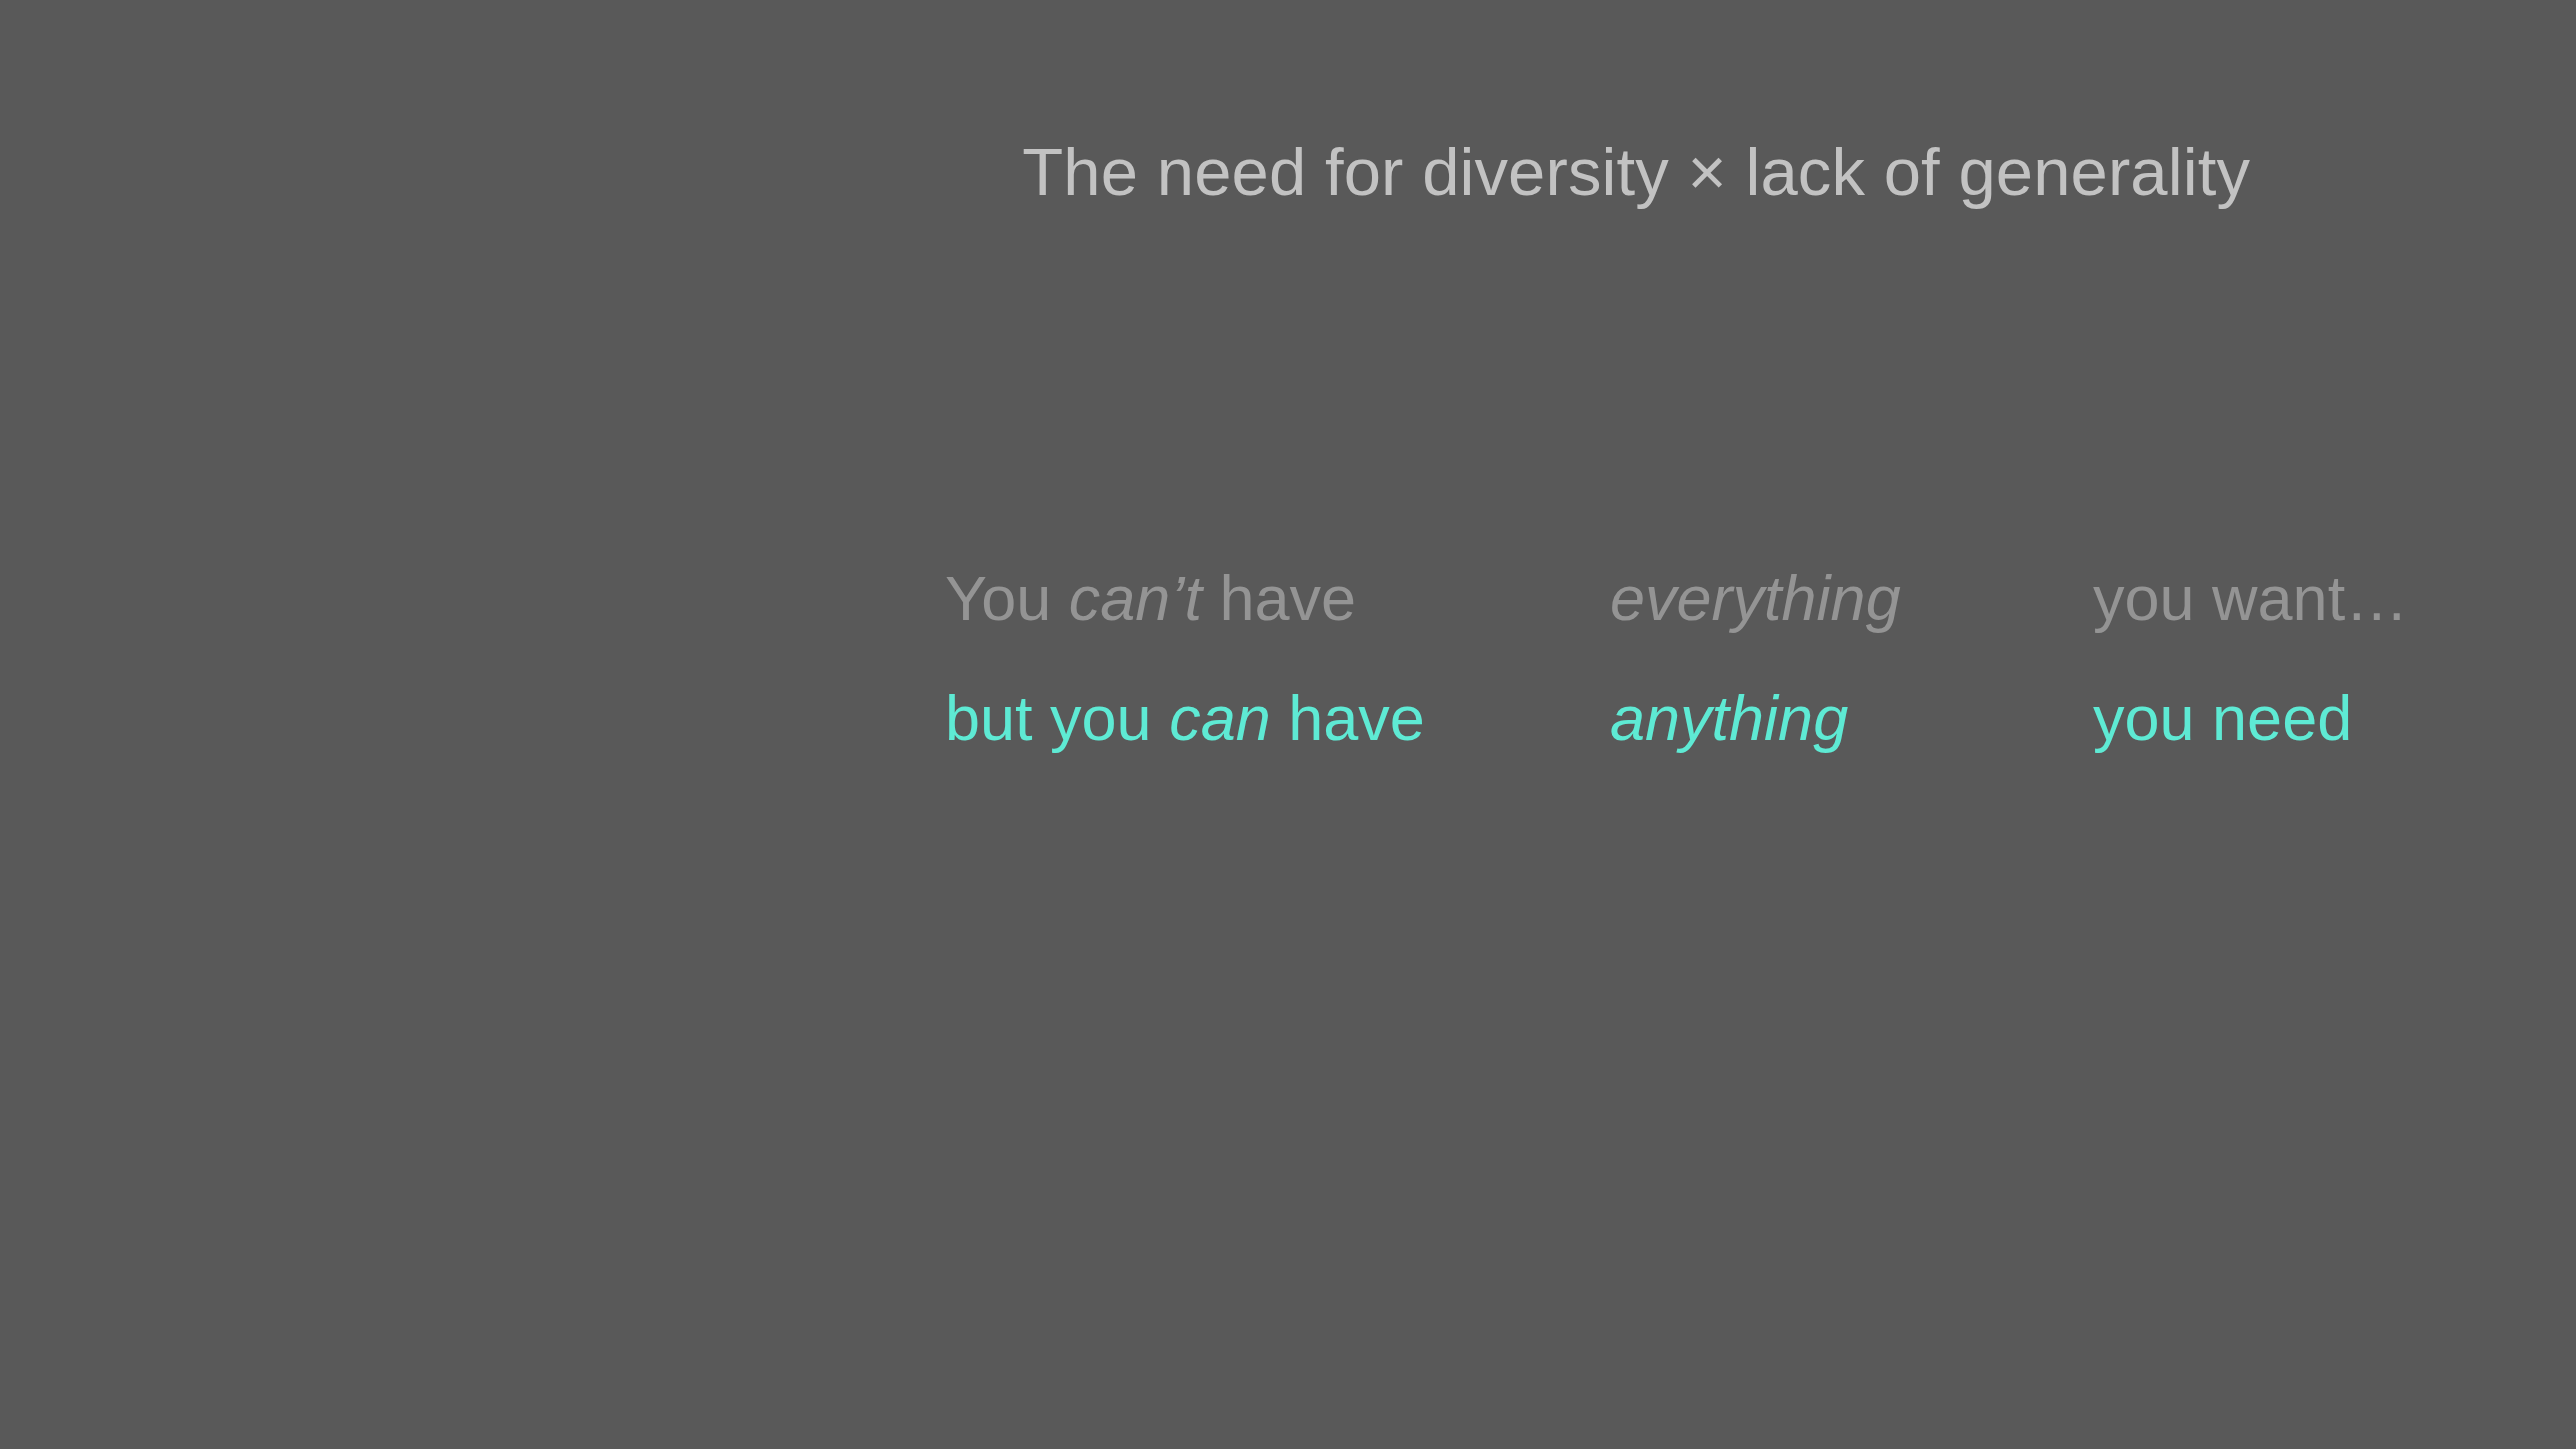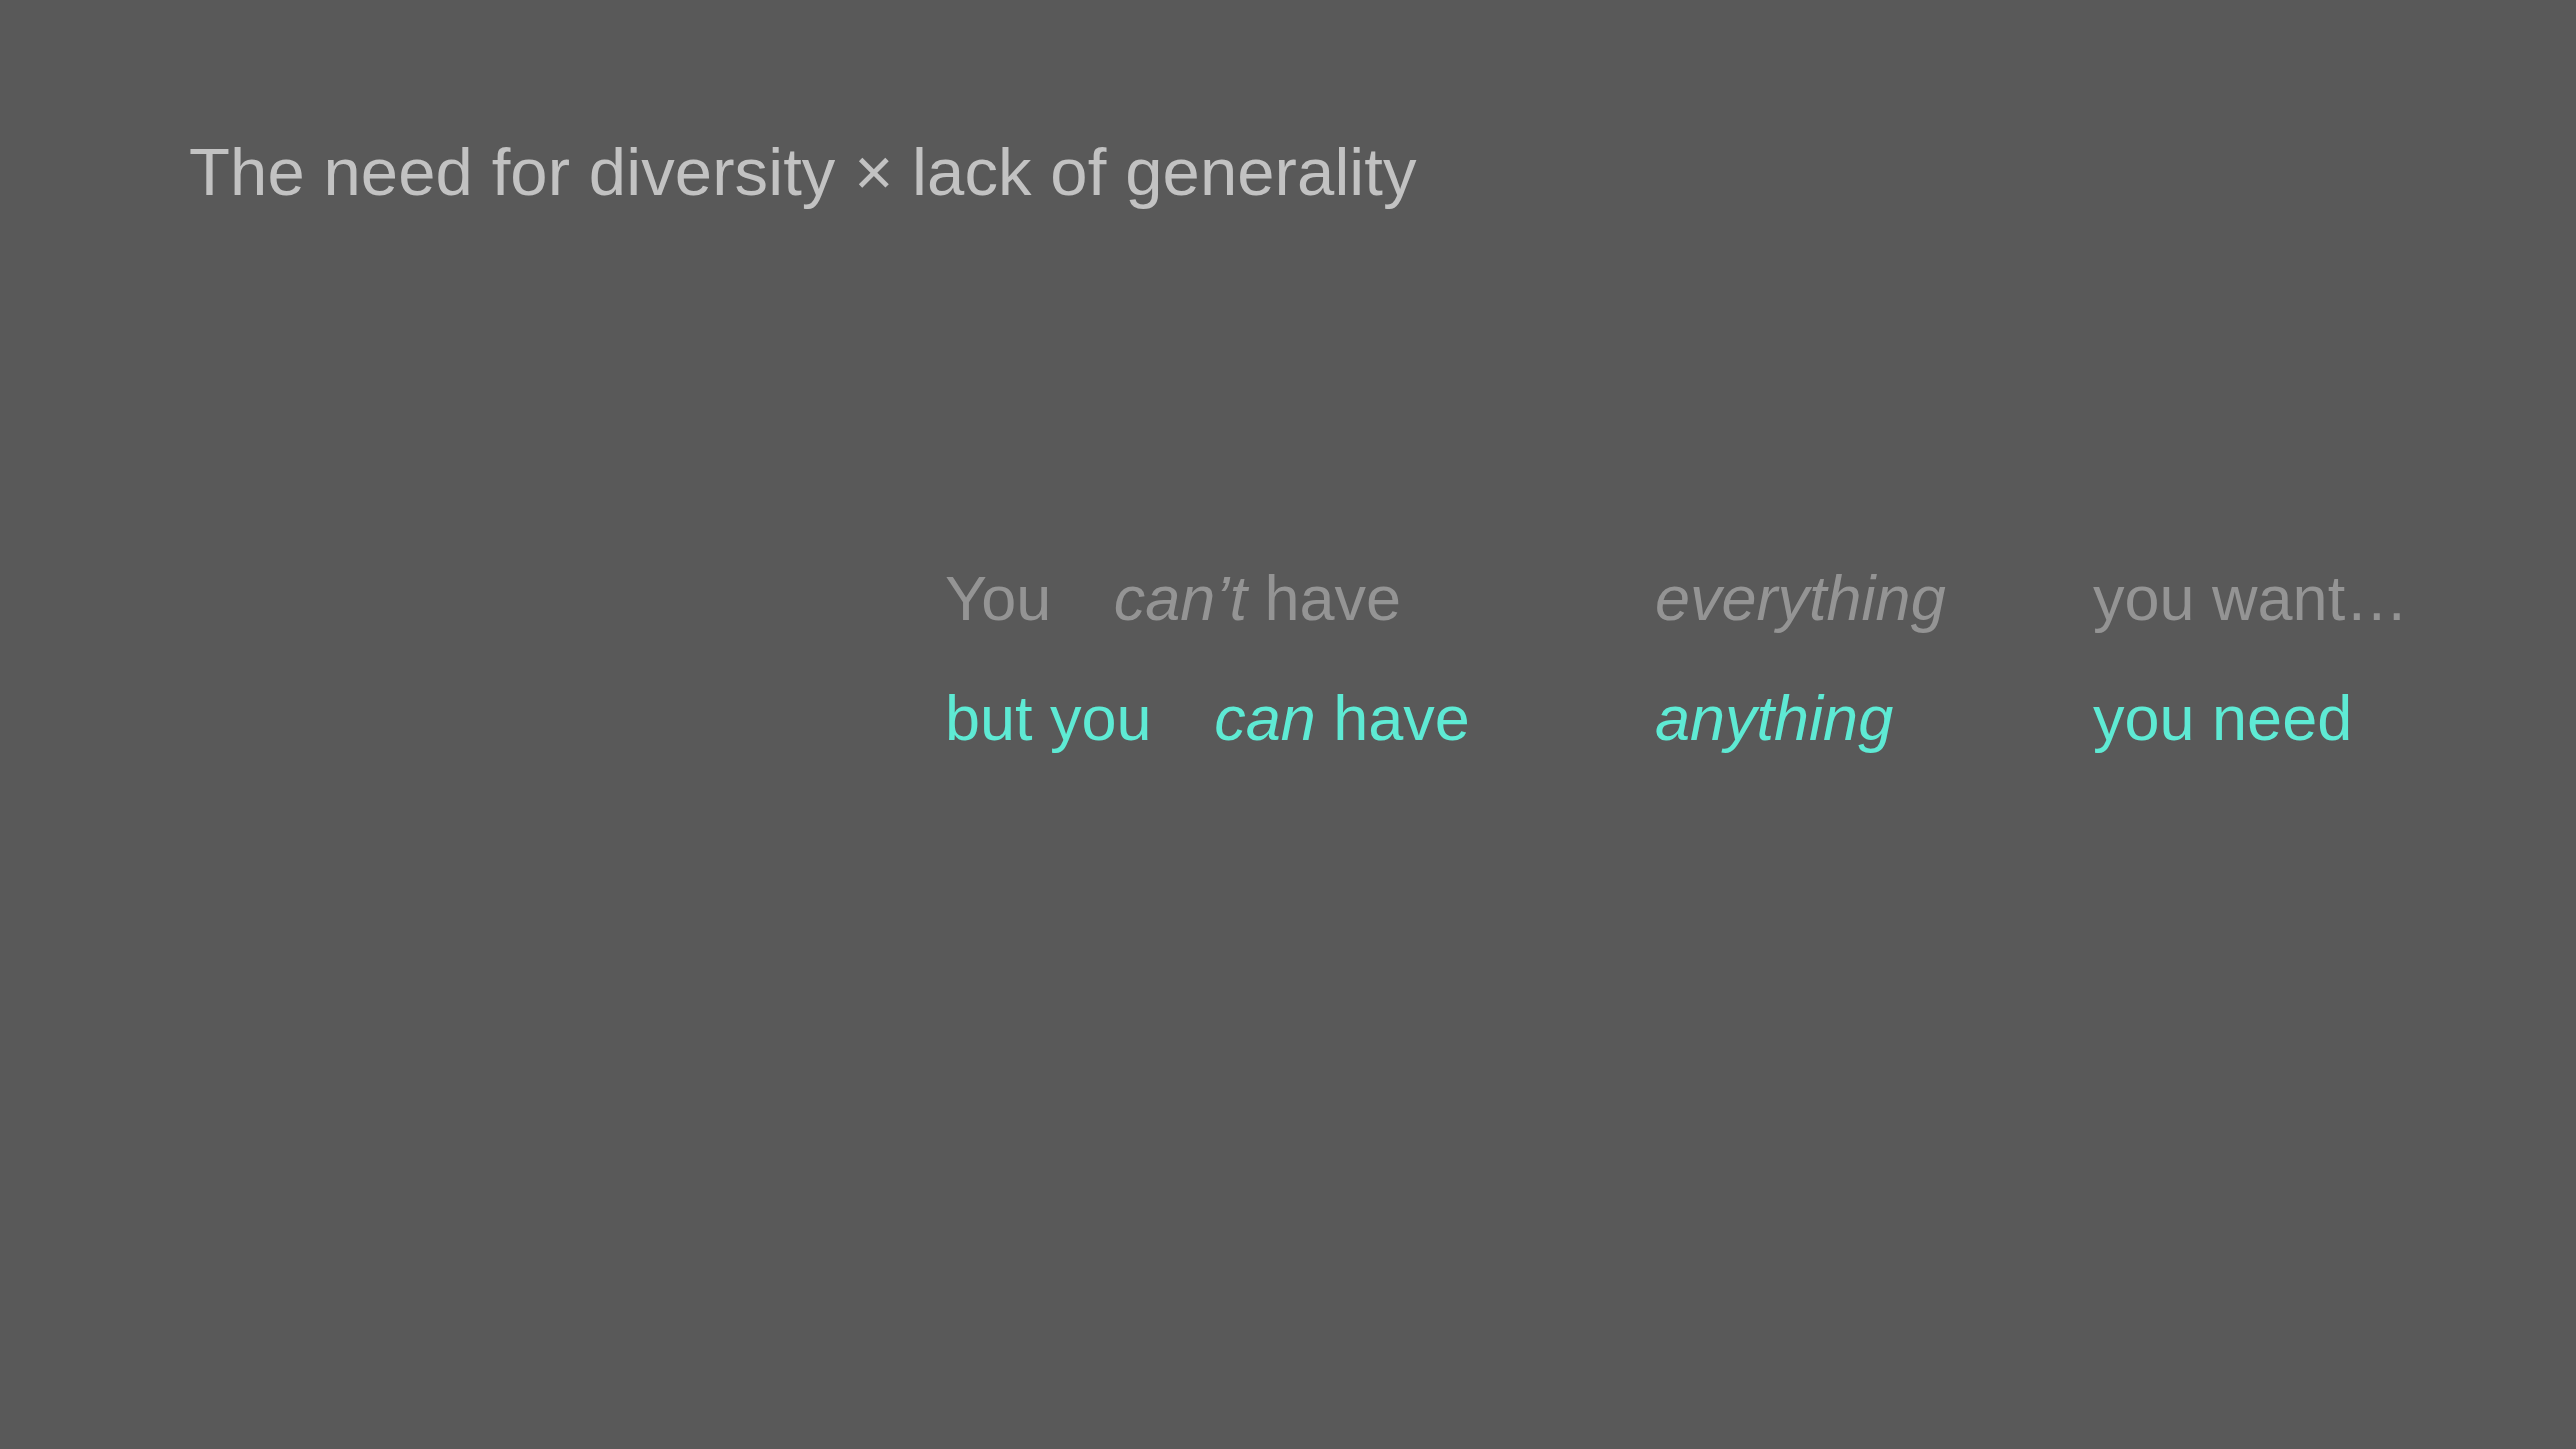--- a/index.html
+++ b/index.html
@@ -30,20 +30,21 @@
     width: 2061px;
   }
 
   .title-line {
     color: #c2c2c2;
     font-size: 67px;
     line-height: 113px;
     font-weight: 400;
     letter-spacing: 0.1px;
     white-space: nowrap;
+    text-align: right;
   }
 
   
   #comparison-block {
     position: absolute;
     left: 945px;
     top: 567px;
     display: grid;
     grid-template-columns: 665px 483px auto;
     grid-auto-rows: 120px;
@@ -59,21 +60,20 @@
 
   .row-muted .cell {
     color: #949494;
   }
 
   .row-highlight .cell {
     color: #5eead4;
   }
 
   .cell em {
-    margin-left: 45px;
   }
 
   
   .row {
     display: contents;
   }
 </style>
 </head>
 <body>
 

